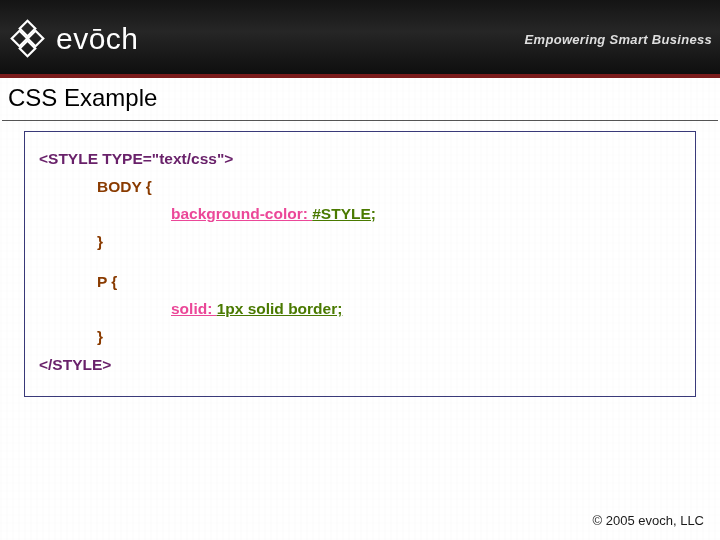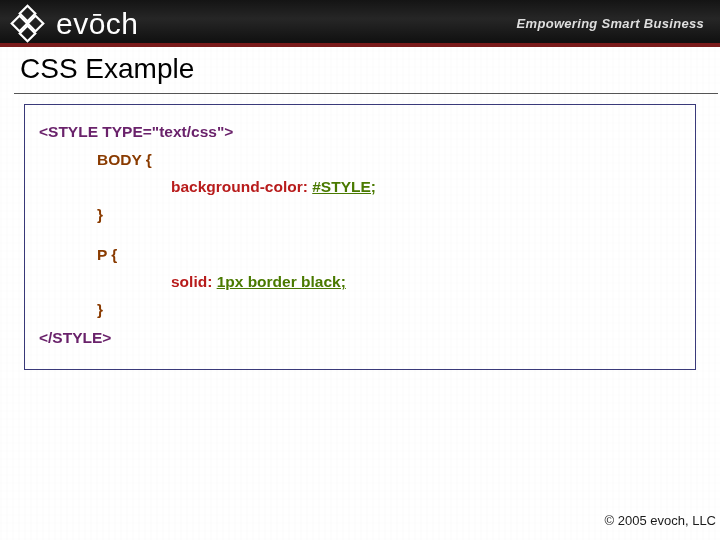--- a/index.html
+++ b/index.html
@@ -15,26 +15,26 @@
     position: absolute;
     inset: 0;
     background:
       repeating-linear-gradient(90deg, rgba(0,0,0,0.03) 0 2px, transparent 2px 6px),
       repeating-linear-gradient(0deg, rgba(0,0,0,0.02) 0 2px, transparent 2px 8px);
     opacity: 0.25;
     pointer-events: none;
   }
   .header {
     position: relative;
-    height: 47px;
+    height: 78px;
     background: linear-gradient(#141414, #262626 40%, #0c0c0c);
     display: flex;
     align-items: center;
     padding-left: 10px;
-    padding-right: 16px;
+    padding-right: 8px;
     text-align: right;
   }
   .header-underline {
     position: absolute;
     left: 0; right: 0; bottom: 0;
     height: 4px;
     background: #7a1b1b;
   }
   .logo-wrap {
     display: flex;
@@ -54,47 +54,47 @@
   }
   .tagline {
     margin-left: auto;
     color: #dedede;
     font-style: italic;
     font-size: 13px;
     letter-spacing: 0.3px;
     font-weight: bold;
   }
   .title {
-    font-size: 28px;
+    font-size: 24px;
     font-weight: 400;
     color: #000;
     padding: 6px 6px 8px 6px;
     border-bottom: 1px solid #555;
-    margin: 0 2px 10px 14px;
+    margin: 0 2px 10px 2px;
   }
   .code-box {
     margin: 0 24px;
     border: 1px solid #3a3a7a;
     background: #ffffff;
     padding: 10px 12px 14px 14px;
     font-family: Arial, sans-serif;
     font-size: 15.5px;
     font-weight: 700;
     line-height: 1.4;
   }
   .code-box .line { margin-top: 6px; margin-bottom: 6px; }
   .ind1 { padding-left: 58px; }
   .ind2 { padding-left: 132px; }
   .tag  { color: #6a226b; }
   .sel  { color: #8a3b00; }
-  .prop { color: #b91c1c; }
+  .prop { color: #ec4899; text-decoration: underline; }
   .val  { color: #4a7a00; text-decoration: underline; }
   .footer {
     position: absolute;
-    right: 4px;
+    right: 16px;
     bottom: 12px;
     font-size: 13px;
     color: #1b1b1b;
   }
 </style>
 </head>
 <body>
 
 <div class="bg-texture"></div>
 
@@ -130,21 +130,21 @@
     <span class="prop">background-color: </span><span class="val">#STYLE;</span>
   </div>
   <div class="line ind1" style="margin-bottom:18px;">
     <span class="sel">}</span>
   </div>
 
   <div class="line ind1">
     <span class="sel">P {</span>
   </div>
   <div class="line ind2">
-    <span class="prop">solid: </span><span class="val">1px border black;</span>
+    <span class="prop">solid: </span><span class="val">1px solid border;</span>
   </div>
   <div class="line ind1">
     <span class="sel">}</span>
   </div>
 
   <div class="line">
     <span class="tag">&lt;/STYLE&gt;</span>
   </div>
 </div>
 

